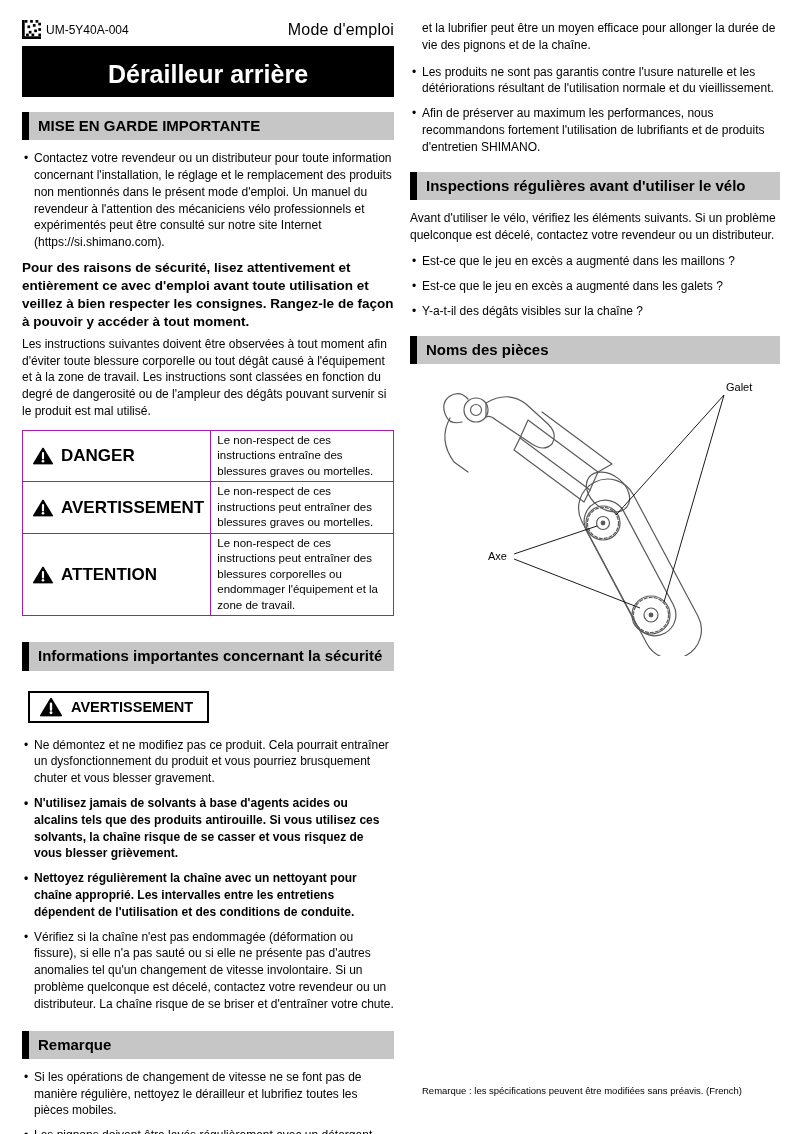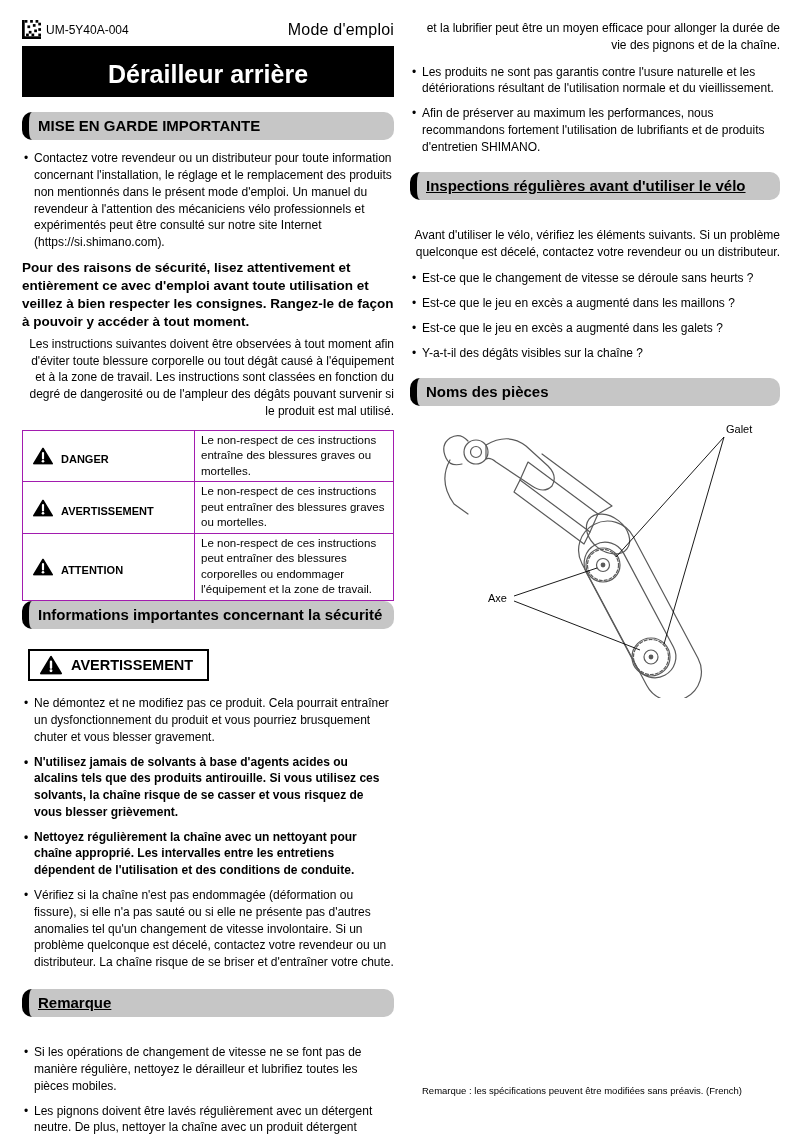--- a/index.html
+++ b/index.html
@@ -8,37 +8,37 @@
   .page { position:relative; width:802px; height:1134px; padding:20px 22px 0; display:flex; gap:16px; }
   .col-l { flex:0 0 372px; width:372px; }
   .col-r { flex:1; min-width:0; }
 
   .doc-header { display:flex; justify-content:space-between; align-items:flex-end; margin-bottom:7px; }
   .doc-id { display:flex; align-items:center; gap:5px; font-size:12px; }
   .doc-type { font-size:16px; letter-spacing:.2px; }
 
   .banner { background:#000; color:#fff; font-weight:bold; font-size:25px; text-align:center; padding:14px 0 8px; margin-bottom:15px; }
 
-  .sec { background:#c6c6c6; border-left:7px solid #000; font-weight:bold; font-size:15px; padding:4px 9px 5px; line-height:1.28;border-radius:10px; }
-  .mt26 { }
+  .sec { background:#c6c6c6; border-left:7px solid #000; font-weight:bold; font-size:15px; padding:4px 9px 5px; line-height:1.28; }
+  .mt26 { margin-top:26px; }
   .mt18 { margin-top:18px; }
   .mt16 { margin-top:16px; }
-  .mb10 { margin-bottom:27px;text-decoration:underline; }
-
-  .para { font-size:12px; line-height:1.4;text-align:right; }
+  .mb10 { margin-bottom:10px; }
+
+  .para { font-size:12px; line-height:1.4; }
   .block { margin-top:10px; }
   .bul { position:relative; padding-left:12px; font-size:12px; line-height:1.4; margin-bottom:8px; }
   .bul::before { content:"•"; position:absolute; left:2px; top:0; }
   .bold { font-weight:bold; }
   .statement { font-weight:bold; font-size:13.5px; line-height:1.33; margin:8px 0 5px; }
 
   .hazard { width:100%; border-collapse:collapse; margin-top:10px; }
   .hazard td { border:1px solid #a21caf; vertical-align:middle; }
   .hz-label { width:172px; padding:6px 6px 6px 10px; }
-  .cellwrap { display:flex; align-items:flex-end; gap:8px; font-weight:bold; font-size:11px; }
+  .cellwrap { display:flex; align-items:center; gap:8px; font-weight:bold; font-size:17px; }
   .hz-desc { font-size:11.5px; line-height:1.35; padding:2px 6px; }
 
   .tri { width:20px; height:18px; flex:0 0 20px; }
   .warnbox { display:inline-flex; align-items:center; gap:9px; border:2px solid #000; padding:4px 14px 4px 10px; font-weight:bold; font-size:14.5px; margin:20px 0 14px 6px; }
   .warnbox .tri { width:22px; height:20px; flex:0 0 22px; }
 
   .figure { margin-top:12px; }
   .figure svg { display:block; width:360px; height:280px; }
   .fig-label { font-size:11px; fill:#000; }
 
@@ -164,21 +164,20 @@
     <div class="block">
       <div class="bul">Les produits ne sont pas garantis contre l'usure naturelle et les détériorations résultant de l'utilisation normale et du vieillissement.</div>
       <div class="bul">Afin de préserver au maximum les performances, nous recommandons fortement l'utilisation de lubrifiants et de produits d'entretien SHIMANO.</div>
     </div>
 
     <div class="sec mt16 mb10">Inspections régulières avant d'utiliser le vélo</div>
 
     <div class="para">Avant d'utiliser le vélo, vérifiez les éléments suivants. Si un problème quelconque est décelé, contactez votre revendeur ou un distributeur.</div>
 
     <div class="block">
-      <div class="bul">Est-ce que le changement de vitesse se déroule sans heurts ?</div>
       <div class="bul">Est-ce que le jeu en excès a augmenté dans les maillons ?</div>
       <div class="bul">Est-ce que le jeu en excès a augmenté dans les galets ?</div>
       <div class="bul">Y-a-t-il des dégâts visibles sur la chaîne ?</div>
     </div>
 
     <div class="sec mt16">Noms des pièces</div>
 
     <div class="figure">
       <svg viewBox="0 0 360 280">
         <g stroke="#5a5a5a" stroke-width="1.2" fill="none" stroke-linejoin="round" stroke-linecap="round">

